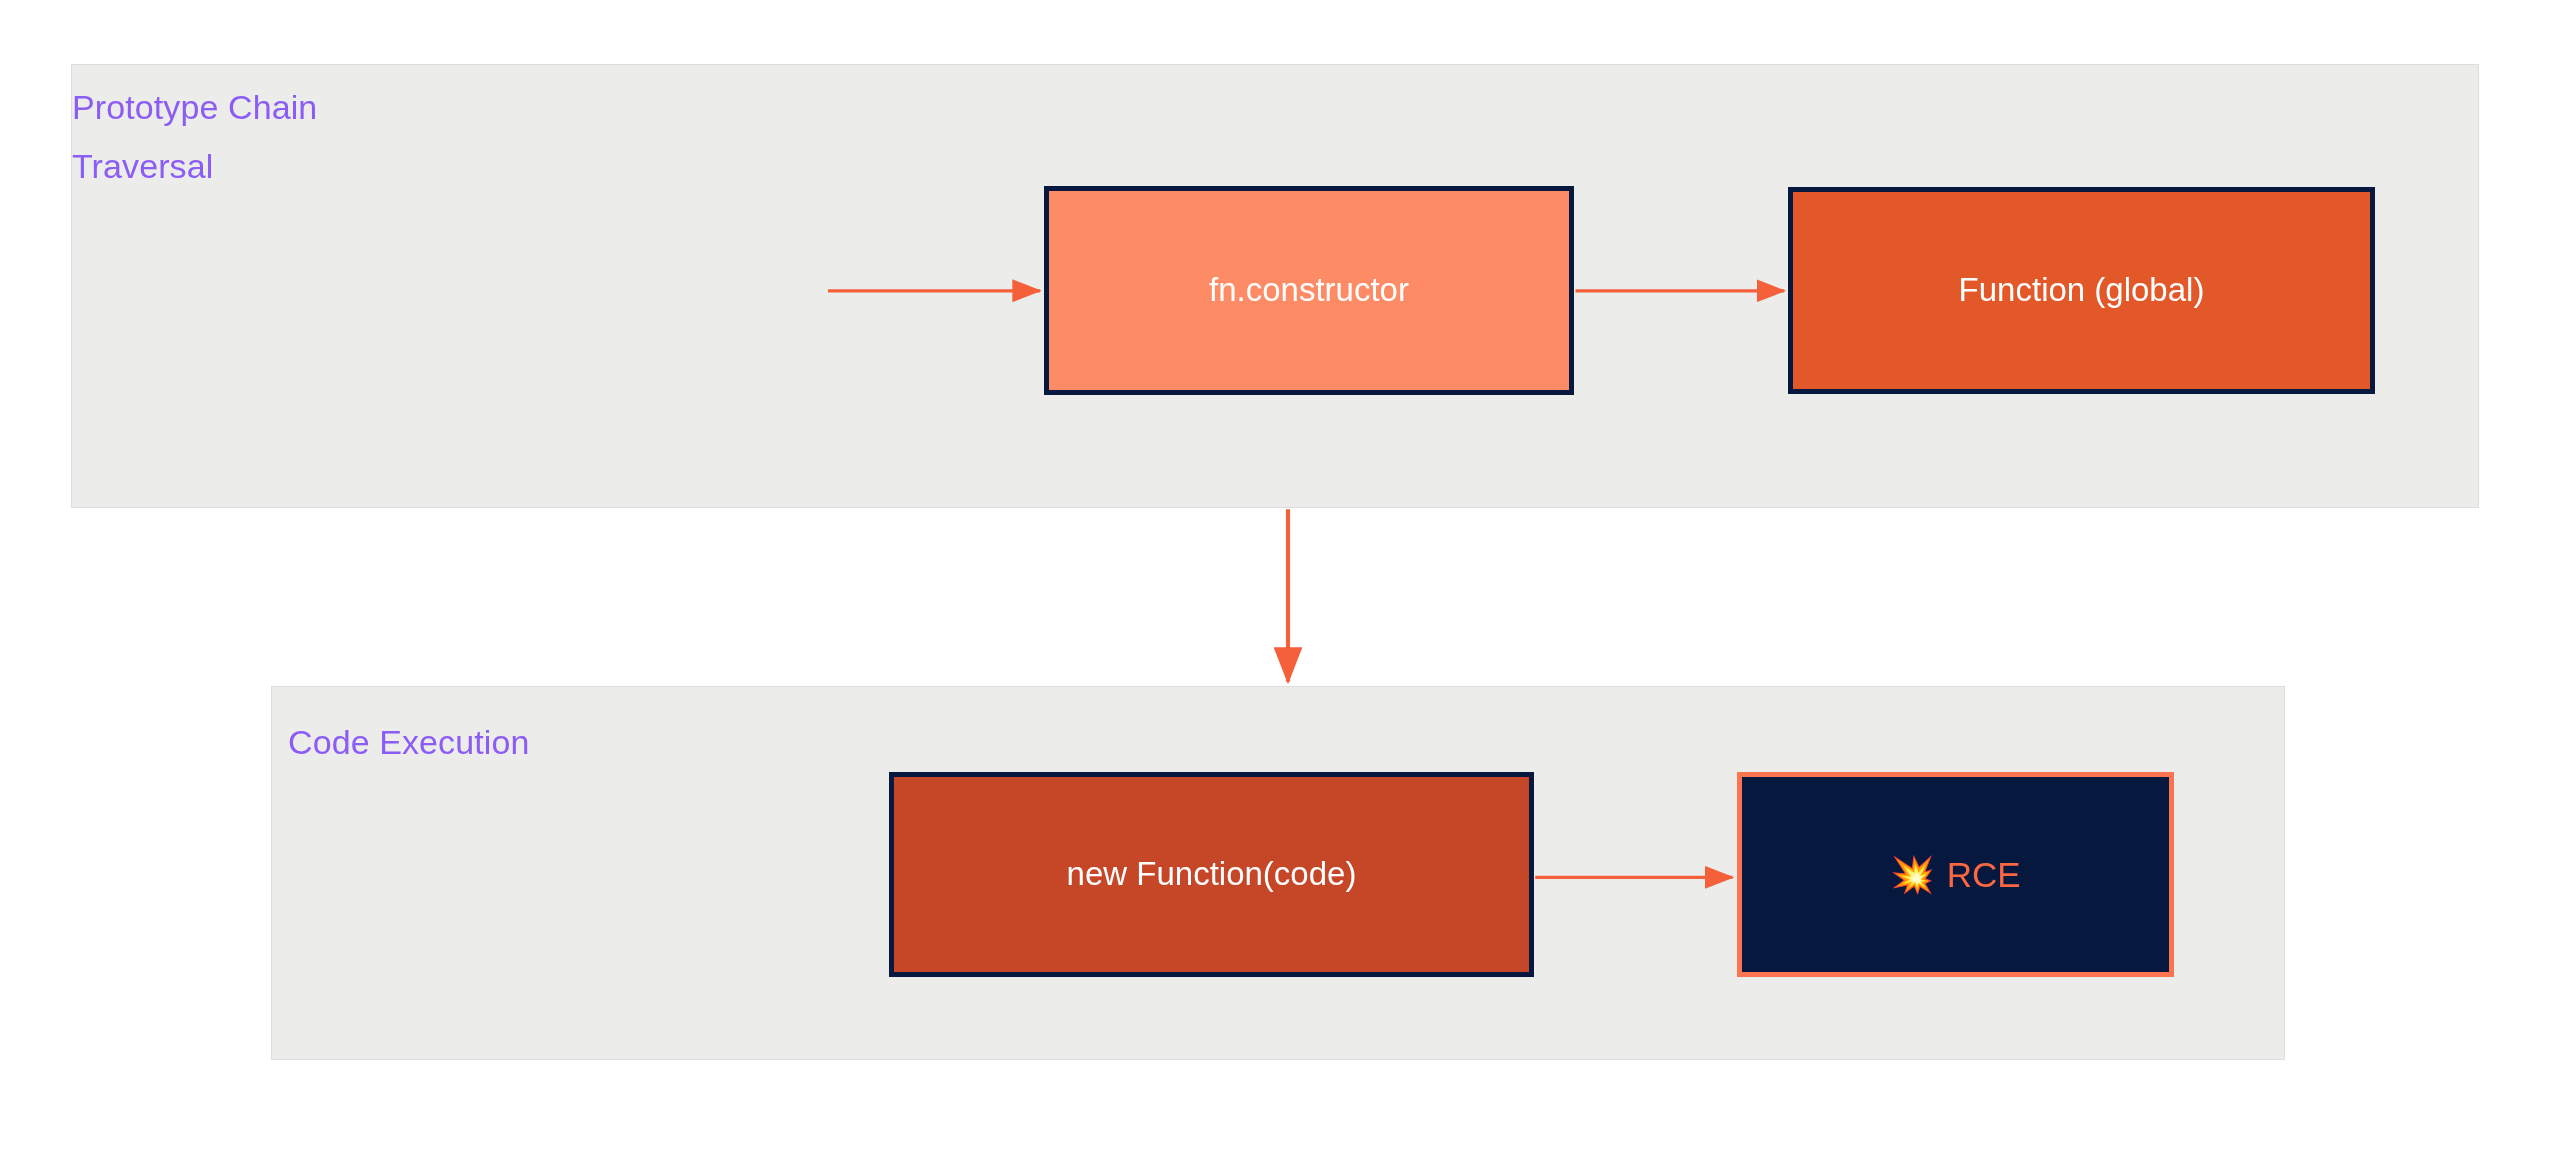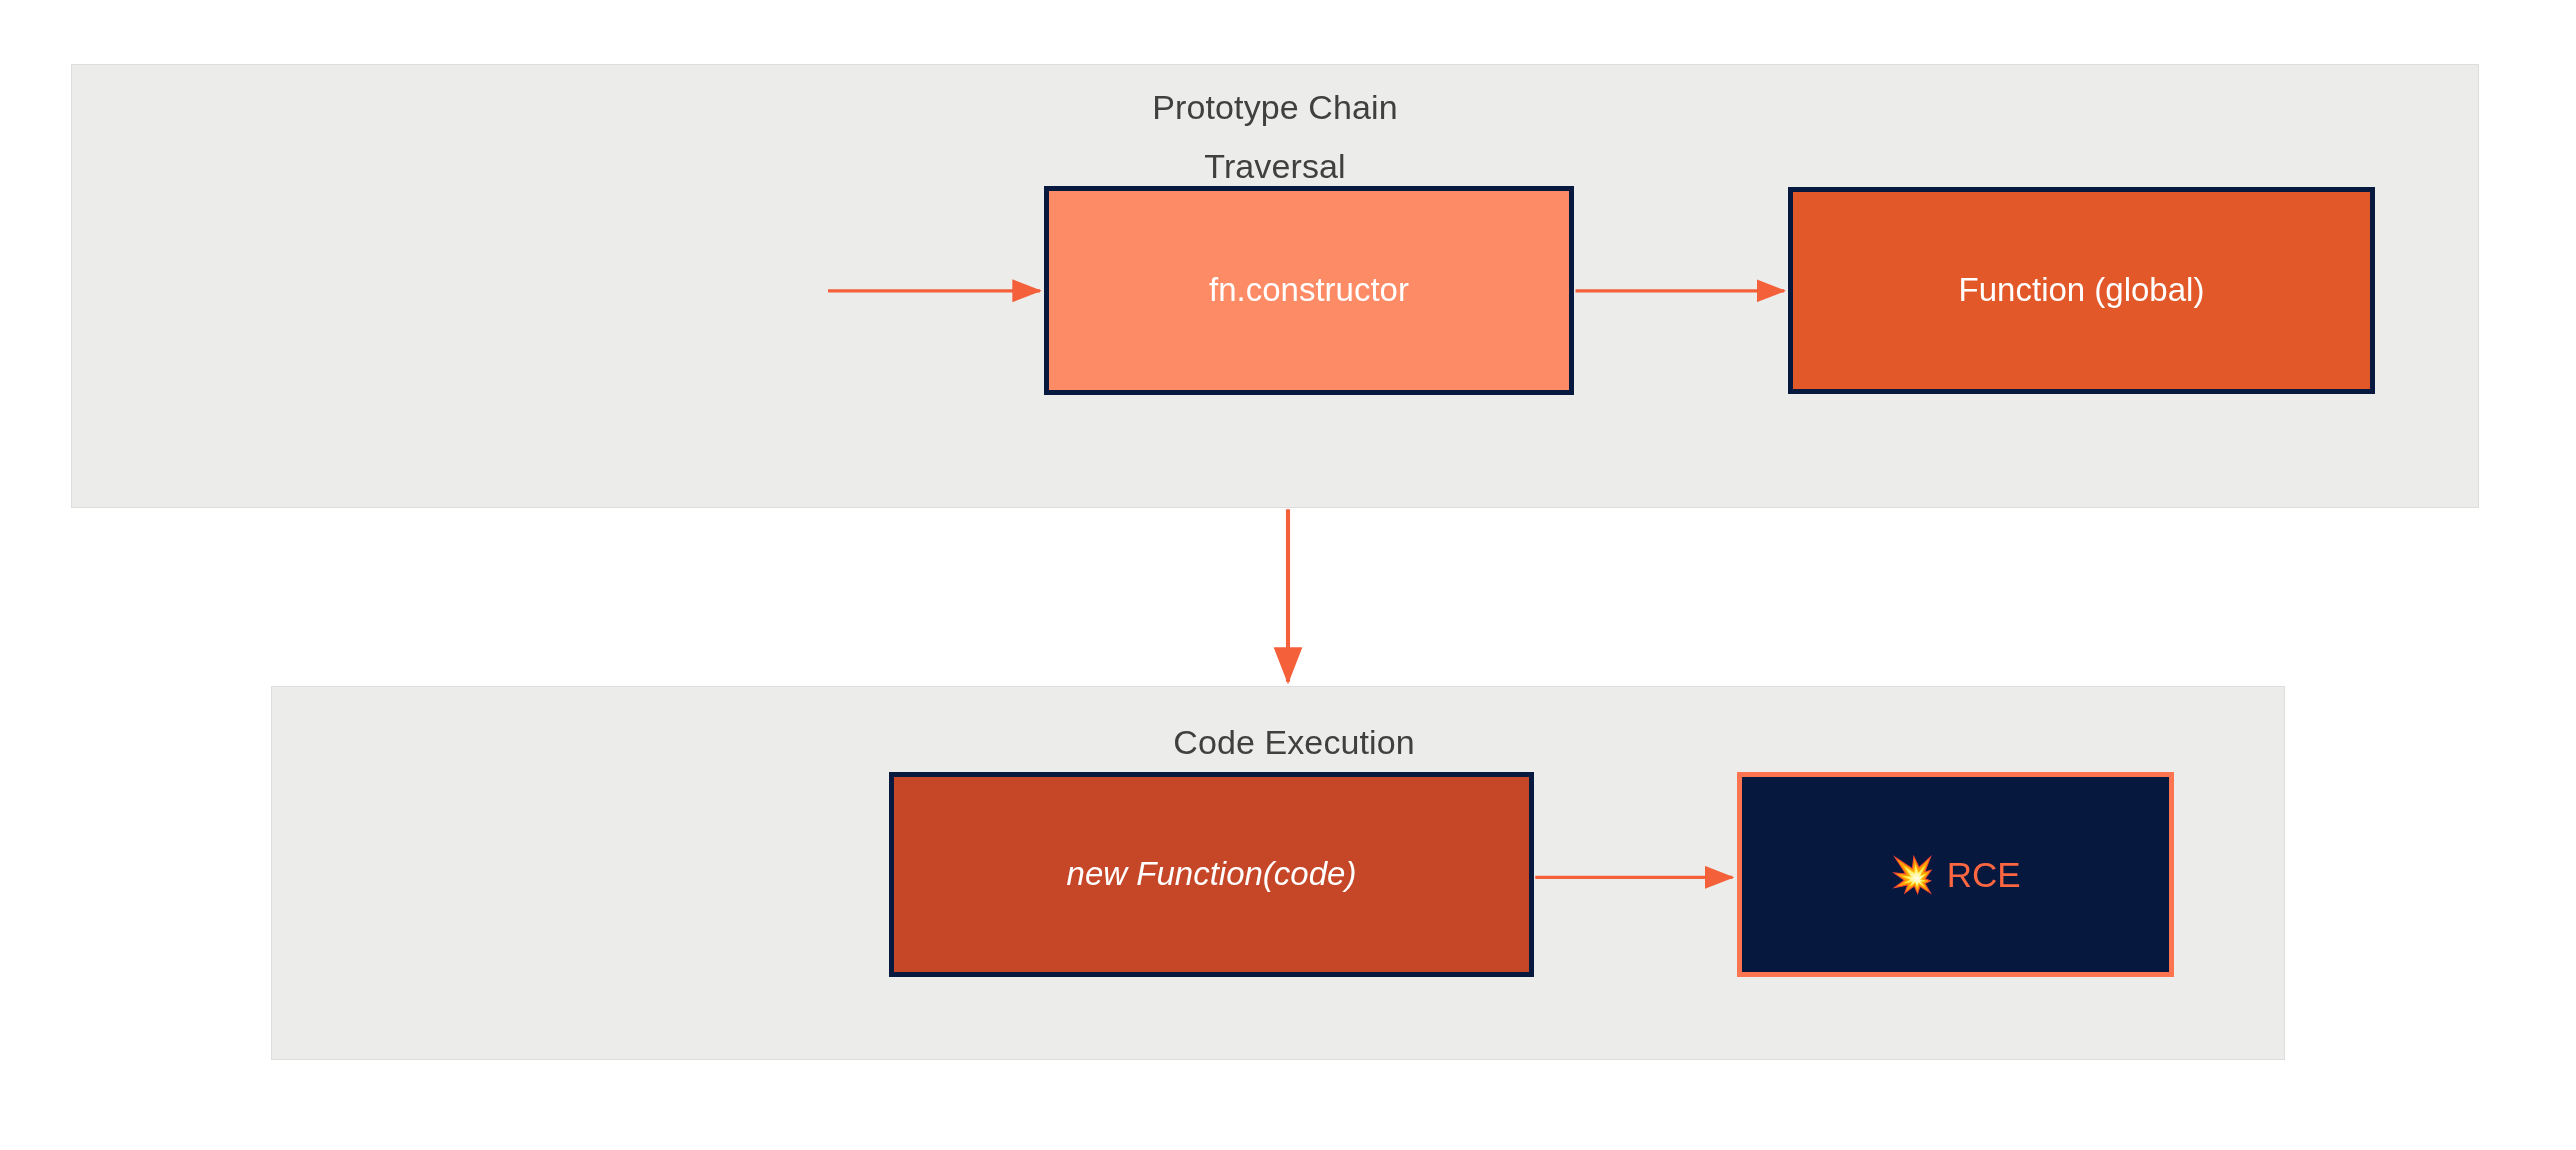--- a/index.html
+++ b/index.html
@@ -41,22 +41,22 @@
     left: 271px;
     top: 686px;
     width: 2014px;
     height: 374px;
   }
 
   .cluster-title {
     position: absolute;
     left: 0;
     width: 100%;
-    text-align: center;
-    color: #404040;
+    text-align: left;
+    color: #8b5cf6;
     font-size: 34px;
     line-height: 59px;
     letter-spacing: 0.1px;
     white-space: pre-line;
     pointer-events: none;
   }
   #cluster-prototype .cluster-title { top: 13px; }
   #cluster-execution .cluster-title { top: 26px; padding-left: 16px; }
 
   
@@ -94,21 +94,20 @@
     width: 587px;
     height: 207px;
     background: #E25829;
   }
   #node-new-function {
     left: 889px;
     top: 772px;
     width: 645px;
     height: 205px;
     background: #C64628;
-    font-style: italic;
   }
   #node-rce {
     left: 1737px;
     top: 772px;
     width: 437px;
     height: 205px;
     background: #06183E;
     border: 5.8px solid #FD7450;
     color: #FC6641;
     font-size: 35px;

